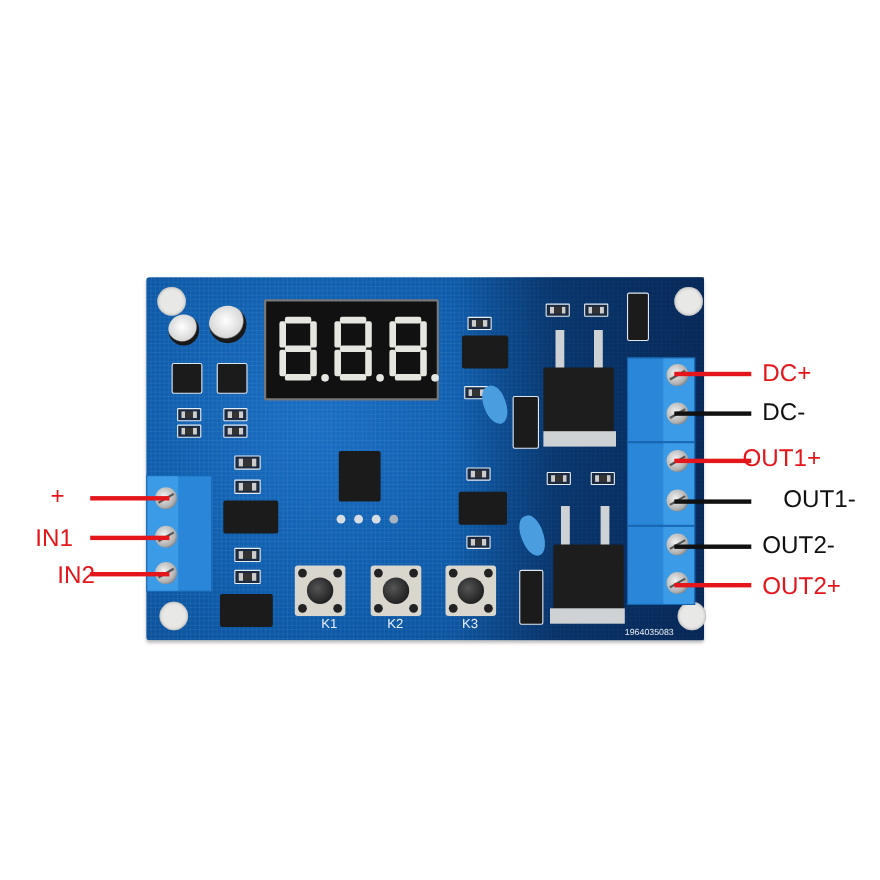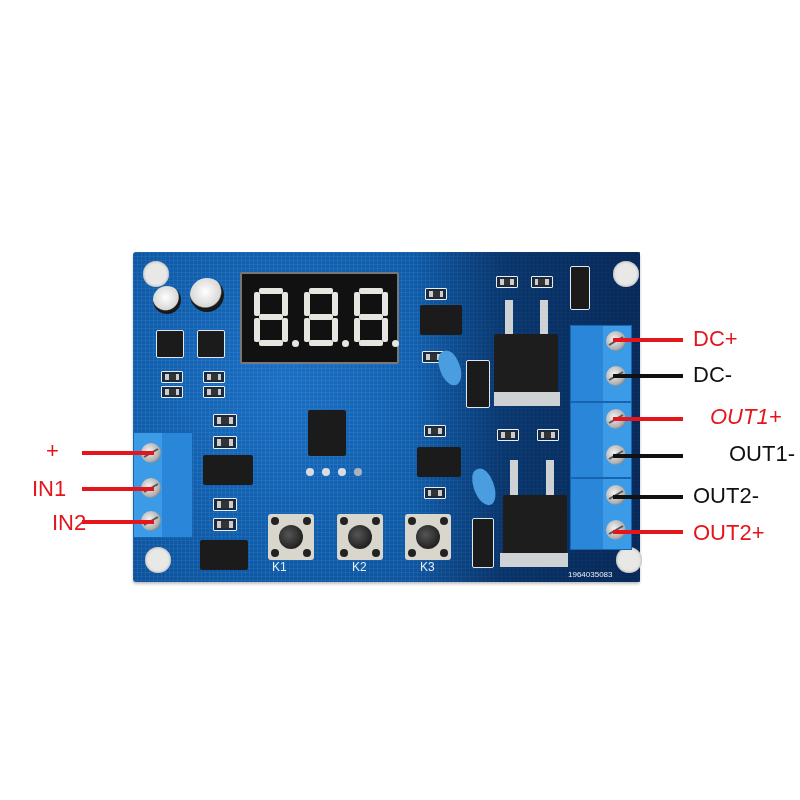--- a/index.html
+++ b/index.html
@@ -172,37 +172,37 @@
   <div class="btn-leg" style="left:3px;bottom:3px;"></div>
     <div class="btn-leg" style="right:3px;bottom:3px;"></div>
 </div>
 <div class="btn-base" style="left:405px;top:514px;">
   <div class="btn-cap"></div>
   <div class="btn-leg" style="left:3px;top:3px;"></div>
     <div class="btn-leg" style="right:3px;top:3px;"></div>
   <div class="btn-leg" style="left:3px;bottom:3px;"></div>
     <div class="btn-leg" style="right:3px;bottom:3px;"></div>
 </div>
-<span class="silk" style="left:272px;top:560px;">K1</span>
+<span class="silk" style="left:292px;top:560px;">K1</span>
 <span class="silk" style="left:352px;top:560px;">K2</span>
 <span class="silk" style="left:420px;top:560px;">K3</span>
 
 <span class="silk" style="left:568px;top:570px;font-size:8px;">1964035083</span>
 
 <span class="label red" style="left:46px;top:440px;">+</span>
 <div class="wire red" style="left:82px;top:451px;width:72px;"></div>
 <span class="label red" style="left:32px;top:478px;">IN1</span>
 <div class="wire red" style="left:82px;top:487px;width:72px;"></div>
 <span class="label red" style="left:32px;top:512px;margin-left:20px;">IN2</span>
 <div class="wire red" style="left:82px;top:520px;width:72px;"></div>
 
 <div class="wire red" style="left:613px;top:338px;width:70px;"></div>
 <span class="label red" style="left:693px;top:328px;">DC+</span>
 <div class="wire black" style="left:613px;top:374px;width:70px;"></div>
 <span class="label black" style="left:693px;top:364px;">DC-</span>
 <div class="wire red" style="left:613px;top:417px;width:70px;"></div>
-<span class="label red" style="left:710px;top:406px;font-style:italic;">OUT1+</span>
+<span class="label red" style="left:675px;top:406px;">OUT1+</span>
 <div class="wire black" style="left:613px;top:454px;width:70px;"></div>
-<span class="label black" style="left:729px;top:443px;">OUT1-</span>
+<span class="label black" style="left:712px;top:443px;">OUT1-</span>
 <div class="wire black" style="left:613px;top:495px;width:70px;"></div>
 <span class="label black" style="left:693px;top:485px;">OUT2-</span>
 <div class="wire red" style="left:613px;top:530px;width:70px;"></div>
 <span class="label red" style="left:693px;top:522px;">OUT2+</span>
 
 </body></html>

